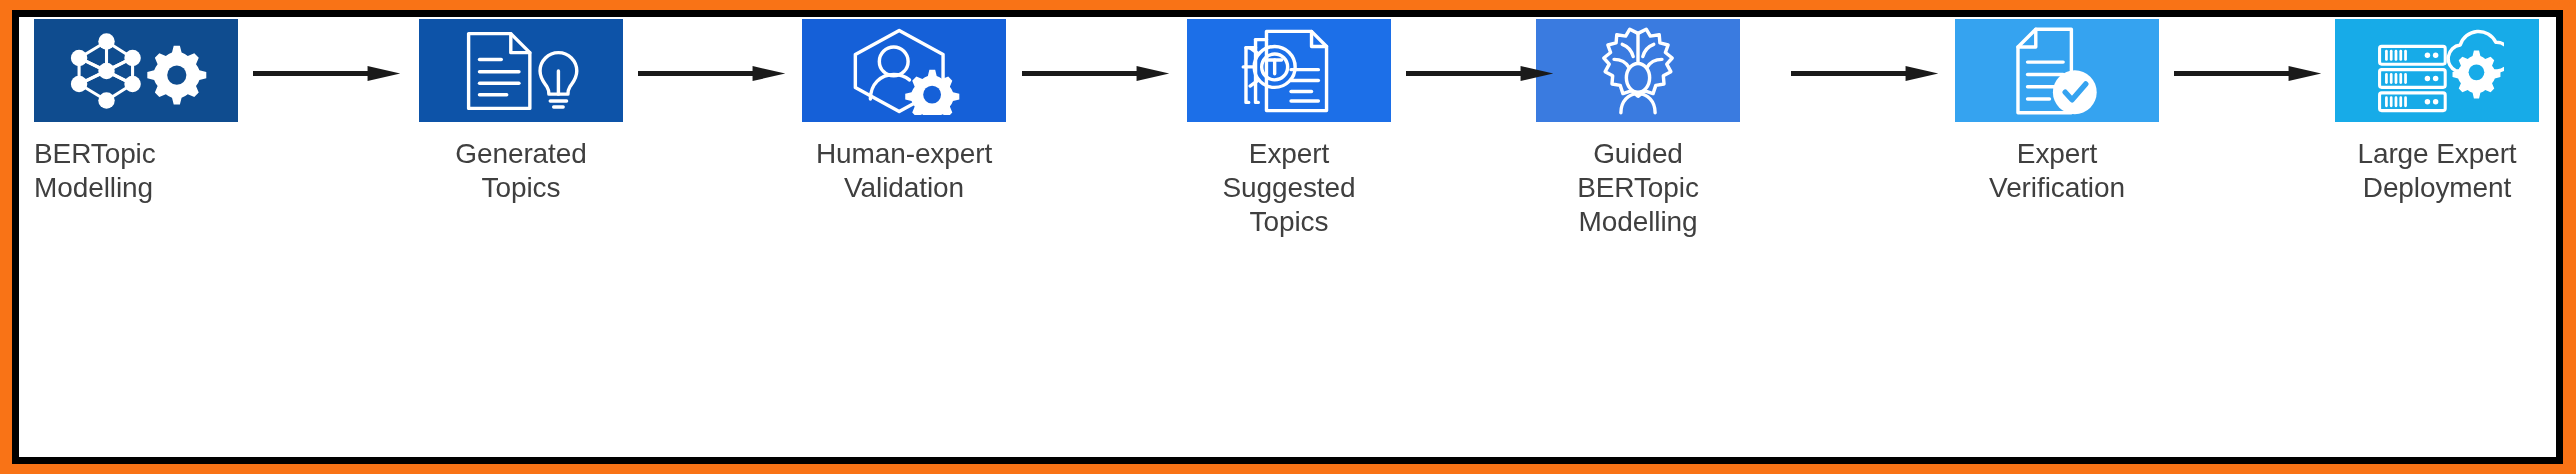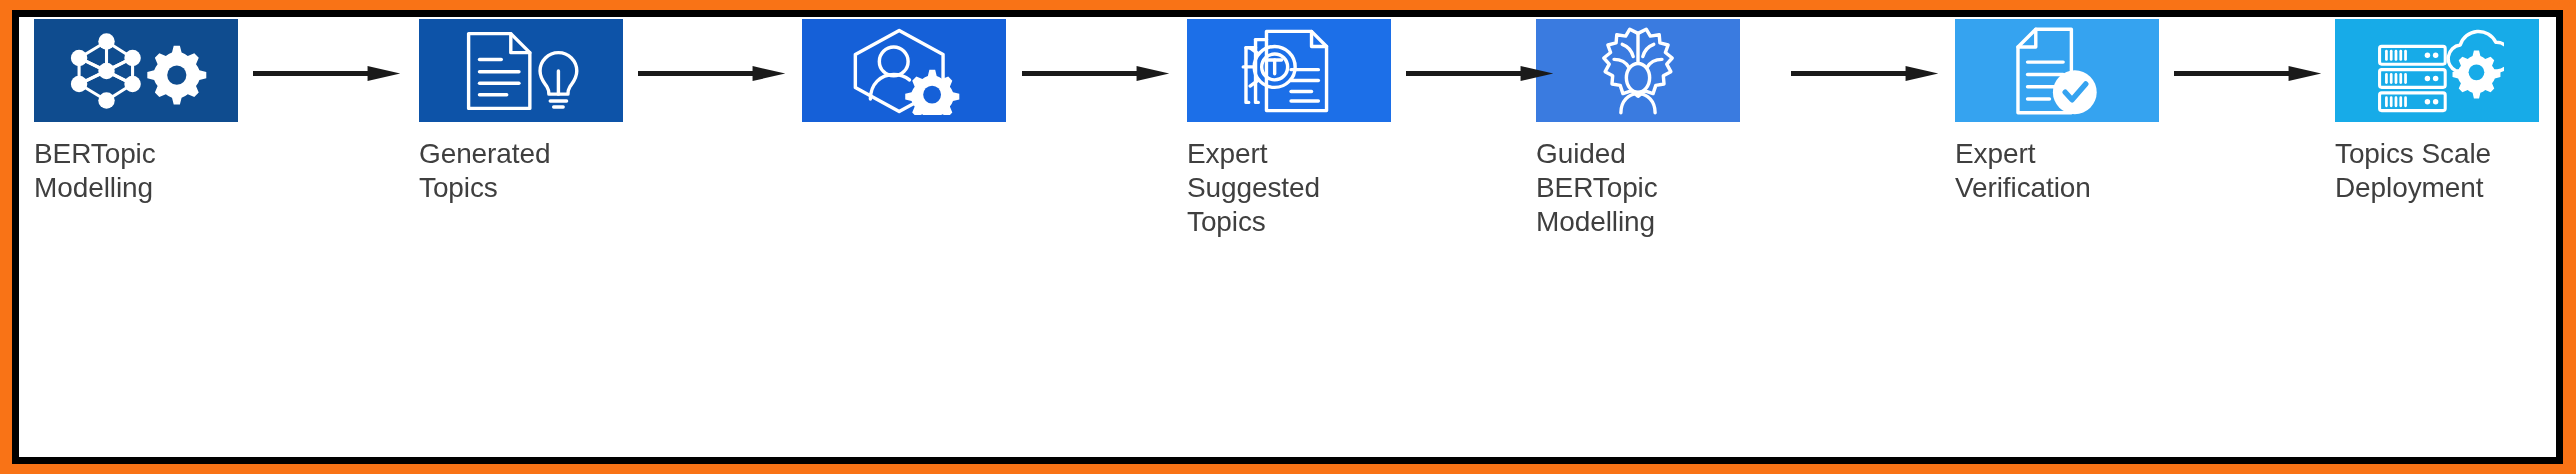--- a/index.html
+++ b/index.html
@@ -62,20 +62,21 @@
     top: 50%;
     transform: translate(-50%, -50%);
     display: block;
   }
 
   .step-label {
     margin-top: 15px;
     font-size: 28px;
     line-height: 1.22;
     color: #3f3f3f;
+    text-align: center;
     letter-spacing: -0.1px;
     white-space: pre-line;
     font-weight: 400;
   }
   .step-label.align-left { text-align: left; }
 
   .arrow {
     position: absolute;
     top: 66px;
     height: 15px;
@@ -164,20 +165,22 @@
             <circle cx="74" cy="50" r="21"></circle>
             <path d="M40 105 c0 -22 15 -36 34 -36 c9 0 17 3 23 8"></path>
           </g>
           <g fill="#ffffff">
             <path d="M126 62 l8.5 0 l2.2 9.2 a25 25 0 0 1 8 4.6 l8.8 -3.6 l6 6 l-3.6 8.8 a25 25 0 0 1 4.6 8 l9.2 2.2 l0 8.5 l-9.2 2.2 a25 25 0 0 1 -4.6 8 l3.6 8.8 l-6 6 l-8.8 -3.6 a25 25 0 0 1 -8 4.6 l-2.2 9.2 l-8.5 0 l-2.2 -9.2 a25 25 0 0 1 -8 -4.6 l-8.8 3.6 l-6 -6 l3.6 -8.8 a25 25 0 0 1 -4.6 -8 l-9.2 -2.2 l0 -8.5 l9.2 -2.2 a25 25 0 0 1 4.6 -8 l-3.6 -8.8 l6 -6 l8.8 3.6 a25 25 0 0 1 8 -4.6 z"></path>
           </g>
           <circle cx="130" cy="98.5" r="13" fill="#1560d8"></circle>
         </svg>
         </span>
       </div>
+      <div class="step-label">Human-expert
+Validation</div>
     </div>
 
     <div class="step" style="left:1187px;">
       <div class="tile" style="background:#1c6fe8">
         <span>
         <svg width="127" height="85" viewBox="0 0 186 124">
           <g stroke="#ffffff" stroke-width="5" fill="none" stroke-linejoin="round" stroke-linecap="round">
             <path d="M60 4 h66 l22 22 v94 h-88 z"></path>
             <path d="M126 4 v22 h22"></path>
             <path d="M44 16 h16"></path>
@@ -286,21 +289,21 @@
           <g stroke="#ffffff" stroke-width="5" fill="none" stroke-linejoin="round" stroke-linecap="round">
             <path d="M126 62 a20 20 0 0 1 6 -38 a28 28 0 0 1 52 -4 a18 18 0 0 1 2 42 z"></path>
           </g>
           <g fill="#ffffff">
             <path d="M152 32 l7.5 0 l2 8.2 a22 22 0 0 1 7.1 4.1 l7.8 -3.2 l5.3 5.3 l-3.2 7.8 a22 22 0 0 1 4.1 7.1 l8.2 2 l0 7.5 l-8.2 2 a22 22 0 0 1 -4.1 7.1 l3.2 7.8 l-5.3 5.3 l-7.8 -3.2 a22 22 0 0 1 -7.1 4.1 l-2 8.2 l-7.5 0 l-2 -8.2 a22 22 0 0 1 -7.1 -4.1 l-7.8 3.2 l-5.3 -5.3 l3.2 -7.8 a22 22 0 0 1 -4.1 -7.1 l-8.2 -2 l0 -7.5 l8.2 -2 a22 22 0 0 1 4.1 -7.1 l-3.2 -7.8 l5.3 -5.3 l7.8 3.2 a22 22 0 0 1 7.1 -4.1 z"></path>
           </g>
           <circle cx="155.7" cy="64" r="11.5" fill="#17abe8"></circle>
         </svg>
         </span>
       </div>
-      <div class="step-label">Topics Scale
+      <div class="step-label">Large Expert
 Deployment</div>
     </div>
 
     <div class="arrow" style="left:253px;">
       <svg width="150" height="15" viewBox="0 0 220 22">
         <line x1="0" y1="11" x2="172" y2="11" stroke="#1a1a1a" stroke-width="7"></line>
         <path d="M168 0 L216 11 L168 22 Z" fill="#1a1a1a"></path>
       </svg>
     </div>
     <div class="arrow" style="left:638px;">

